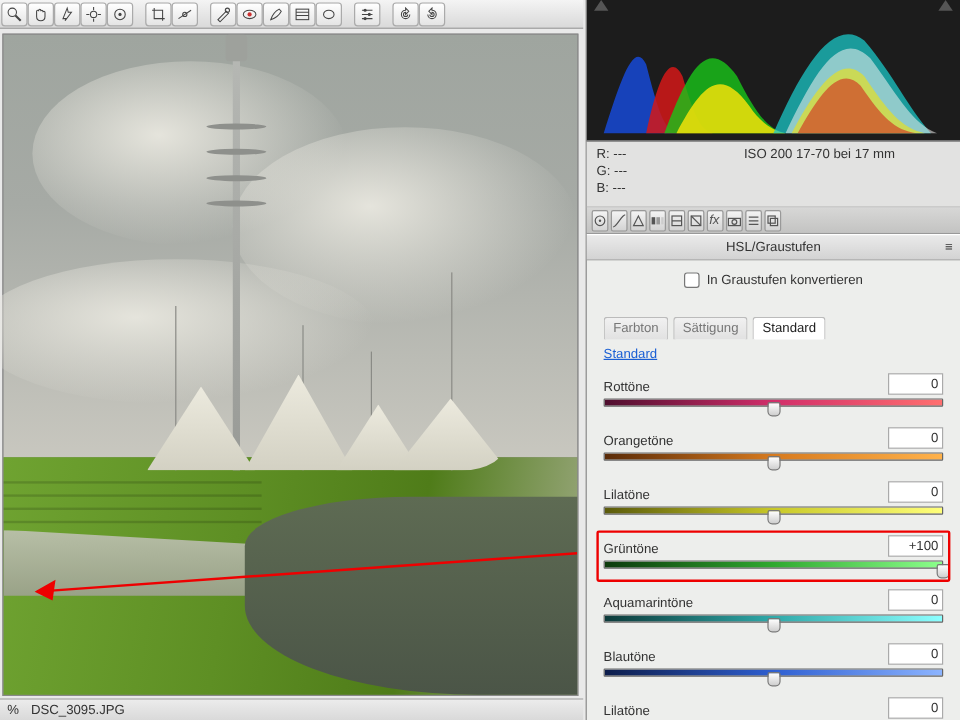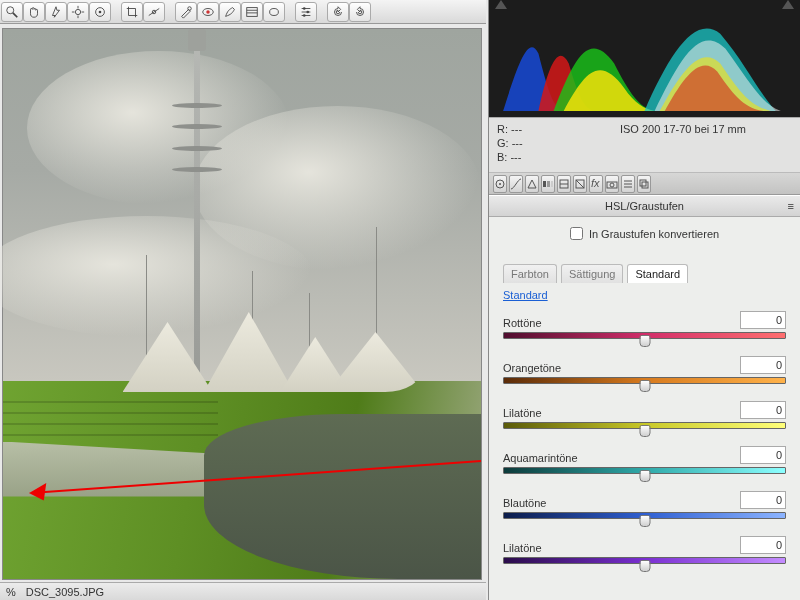--- a/index.html
+++ b/index.html
@@ -308,20 +308,31 @@
             <span>Lilatöne</span>
             <input type="text" value="0" style="">
           </div>
           <div class="track">
             <div class="bar" style="background:linear-gradient(90deg,#5a5a0a,#c8c828,#ffff7a)"></div>
             <div class="thumb" style="left:50%"></div>
           </div>
         </div>
         <div class="srow">
           <div class="top">
+            <span>Grüntöne</span>
+            <input type="text" value="+100" style="">
+          </div>
+          <div class="track">
+            <div class="bar" style="background:linear-gradient(90deg,#0c3a0c,#2fa92f,#8cff8c)"></div>
+            <div class="thumb" style="left:100%"></div>
+          </div>
+          <div class="highlight" style="inset: -4px -6px -6px;"></div>
+        </div>
+        <div class="srow">
+          <div class="top">
             <span>Aquamarintöne</span>
             <input type="text" value="0" style="">
           </div>
           <div class="track">
             <div class="bar" style="background:linear-gradient(90deg,#0c3a3a,#2fa9a9,#8cffff)"></div>
             <div class="thumb" style="left:50%"></div>
           </div>
         </div>
         <div class="srow">
           <div class="top">

